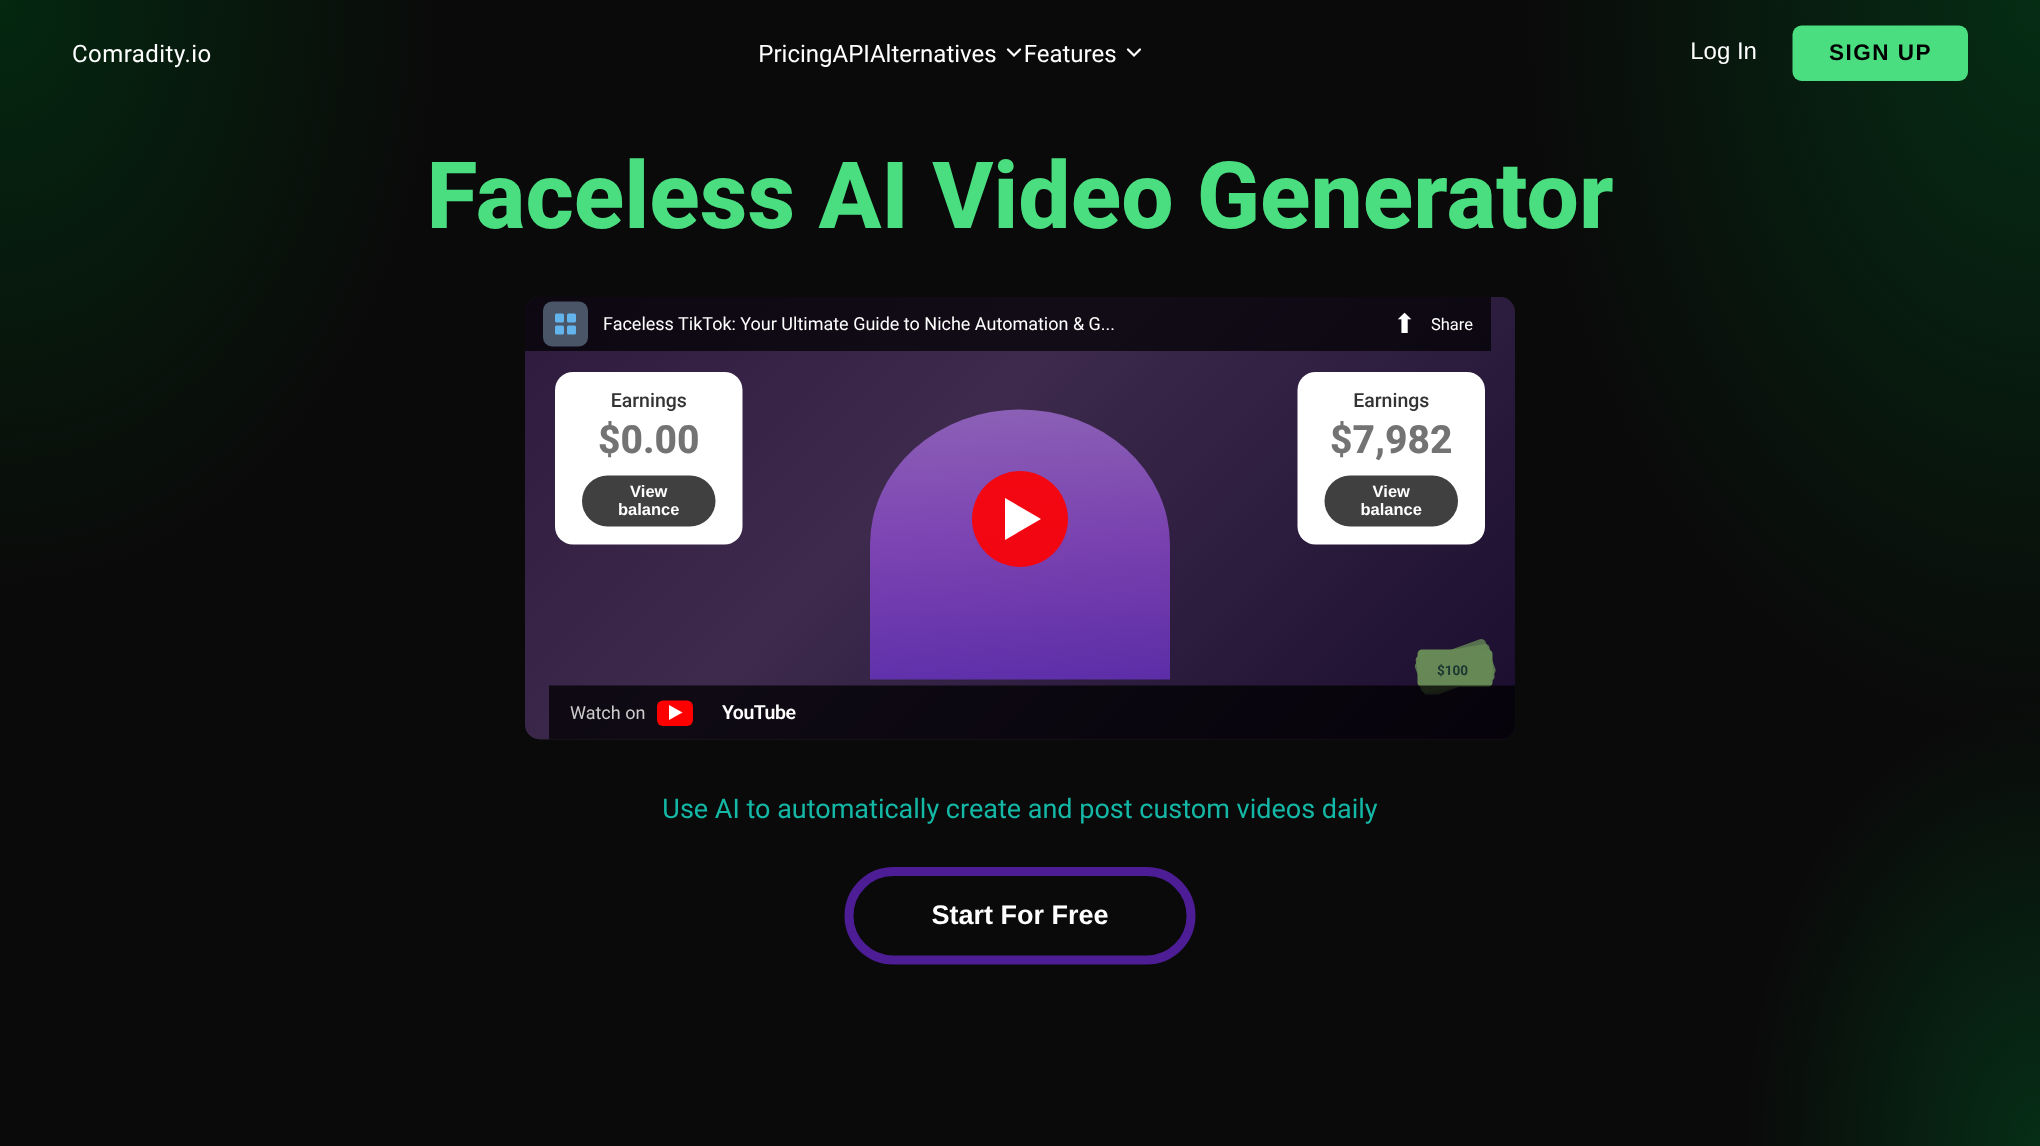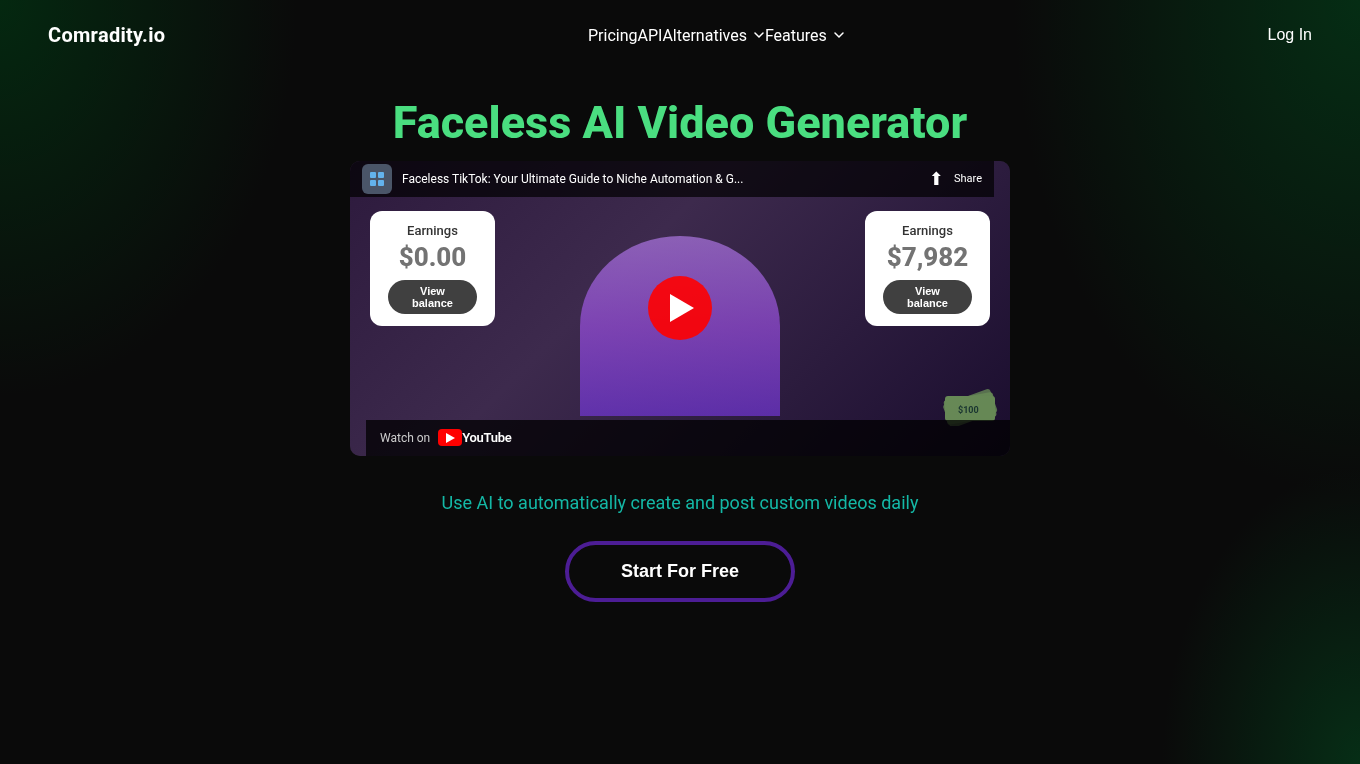--- a/index.html
+++ b/index.html
@@ -45,22 +45,22 @@
       display: flex;
       align-items: center;
       justify-content: space-between;
       padding: 0 48px;
       height: 70px;
       background: transparent;
     }
 
     .nav-logo {
       color: #ffffff;
-      font-size: 20px;
-      font-weight: 700;
+      font-size: 16px;
+      font-weight: 400;
       letter-spacing: 0.3px;
     }
 
     .nav-center {
       display: flex;
       align-items: center;
     }
 
     .nav-link {
       color: #ffffff;
@@ -111,26 +111,26 @@
     .main {
       position: relative;
       z-index: 5;
       display: flex;
       flex-direction: column;
       align-items: center;
       padding-top: 28px;
     }
 
     .headline {
-      font-size: 45px;
+      font-size: 62px;
       font-weight: 800;
       color: #4ade80;
       text-align: center;
       line-height: 1.1;
-      margin-bottom: 13px;
+      margin-bottom: 32px;
     }
 
     
     .video-container {
       width: 660px;
       height: 295px;
       background: #1a1a1a;
       border-radius: 10px;
       overflow: hidden;
       position: relative;
@@ -284,21 +284,21 @@
     }
 
     .watch-on-text {
       color: #cccccc;
       font-size: 12px;
     }
 
     .yt-logo-footer {
       display: flex;
       align-items: center;
-      gap: 0;
+      gap: 19px;
     }
 
     .yt-logo-icon {
       width: 24px;
       height: 17px;
       background: #ff0000;
       border-radius: 4px;
       display: flex;
       align-items: center;
       justify-content: center;
@@ -339,21 +339,21 @@
       margin-bottom: 28px;
     }
 
     
     .cta-btn {
       background: transparent;
       color: #ffffff;
       font-size: 18px;
       font-weight: 600;
       padding: 16px 52px;
-      border: 4px solid #4c1d95;
+      border: 6px solid #4c1d95;
       border-radius: 50px;
       cursor: pointer;
       transition: all 0.2s;
       text-align: center;
     }
 
     
     .green-blob {
       position: absolute;
       bottom: 0;
@@ -386,20 +386,21 @@
     <a class="nav-link">
       <span>Features</span>
       <svg class="chevron-icon" viewBox="0 0 12 12" fill="white">
         <path d="M2 4l4 4 4-4" stroke="white" stroke-width="1.5" fill="none" stroke-linecap="round"></path>
       </svg>
     </a>
   </div>
 
   <div class="nav-right">
     <button class="login-btn">Log In</button>
+    <button class="signup-btn">SIGN UP</button>
   </div>
 </nav>
 
 <div class="main">
 
   <h1 class="headline">Faceless AI Video Generator</h1>
 
   <div class="video-container">
     <div class="video-thumbnail">
 

